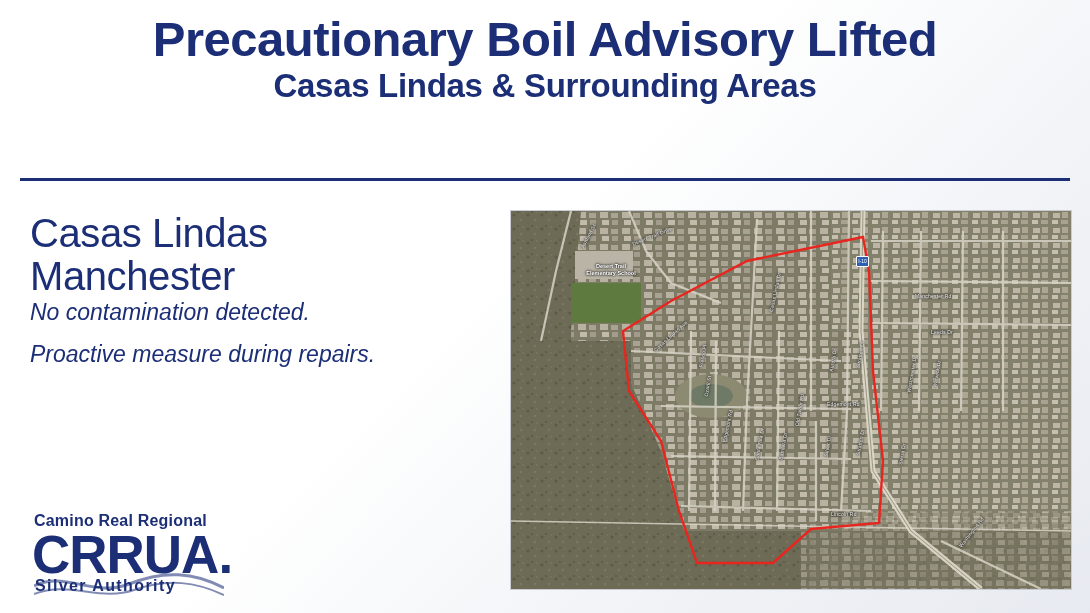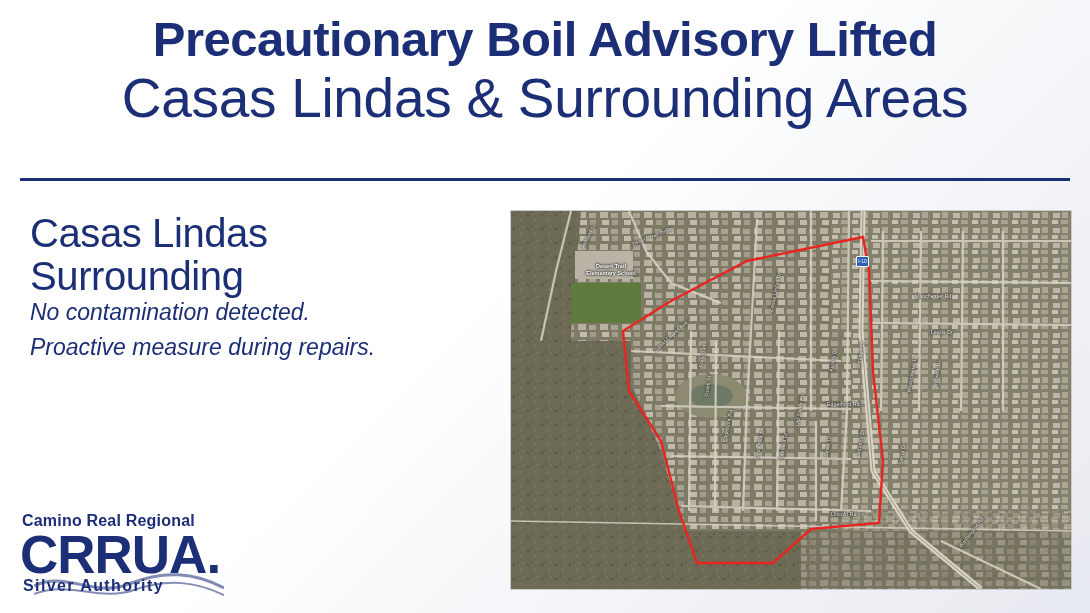--- a/index.html
+++ b/index.html
@@ -30,22 +30,22 @@
   }
   .title-line1 {
     font-size: 49px;
     font-weight: bold;
     color: #1b2e76;
     letter-spacing: -0.5px;
     line-height: 1.06;
     white-space: nowrap;
   }
   .title-line2 {
-    font-size: 55px;
-    font-weight: normal;
+    font-size: 33px;
+    font-weight: bold;
     color: #1b2e76;
     letter-spacing: -0.3px;
     line-height: 1.12;
     white-space: nowrap;
     margin-top: 2px;
   }
   .divider {
     position: absolute;
     top: 178px;
     left: 20px;
@@ -70,21 +70,21 @@
   .note {
     margin-top: 0;
     font-size: 23px;
     font-style: italic;
     color: #1b2e76;
     line-height: 1.28;
   }
   
   .logo {
     position: absolute;
-    left: 20px;
+    left: 32px;
     bottom: 18px;
     width: 250px;
     color: #1b2e76;
     margin-top: 36px;
   }
   .logo-top {
     font-size: 16px;
     font-weight: bold;
     letter-spacing: 0.2px;
     margin-left: 2px;
@@ -174,23 +174,23 @@
 
   <div class="header">
     <div class="title-line1">Precautionary Boil Advisory Lifted</div>
     <div class="title-line2">Casas Lindas &amp; Surrounding Areas</div>
   </div>
 
   <div class="divider"></div>
 
   <div class="left-col">
     <div class="subhead">Casas Lindas</div>
-    <div class="subhead">Surrounding</div>
+    <div class="subhead">Manchester</div>
     <div class="note">No contamination detected.</div>
-    <div class="note" style="margin-top:6px">Proactive measure during repairs.</div>
+    <div class="note" style="margin-top:13px">Proactive measure during repairs.</div>
   </div>
 
   <div class="logo">
     <div class="logo-top">Camino Real Regional</div>
     <div class="logo-main">
       <span>CRRUA</span><span class="dot">.</span>
     </div>
     <div class="logo-bottom">Silver Authority</div>
   </div>
   <svg class="logo-wave" viewBox="0 0 190 28">

